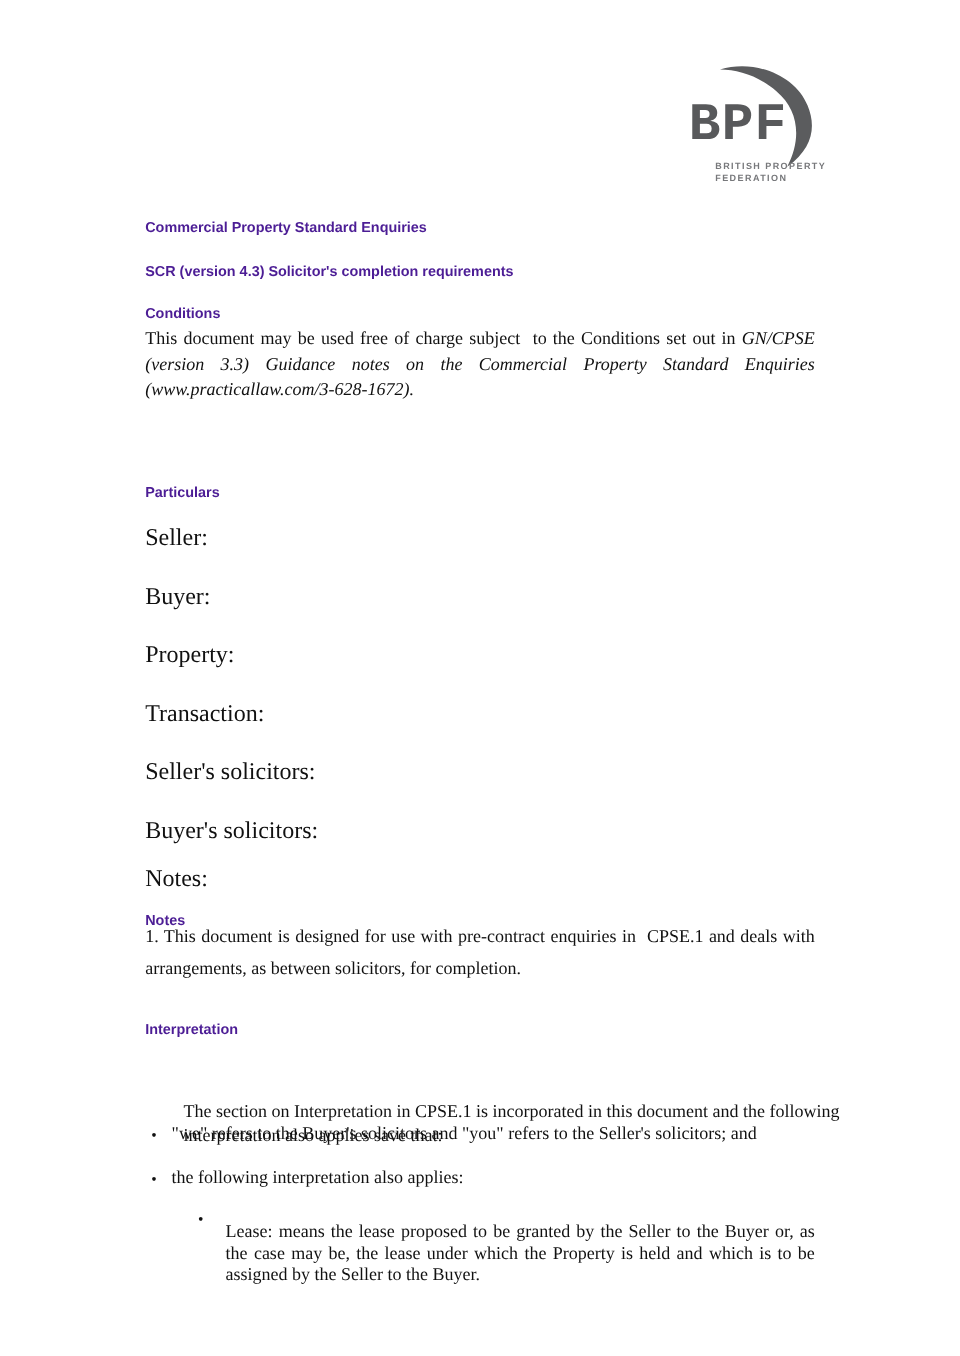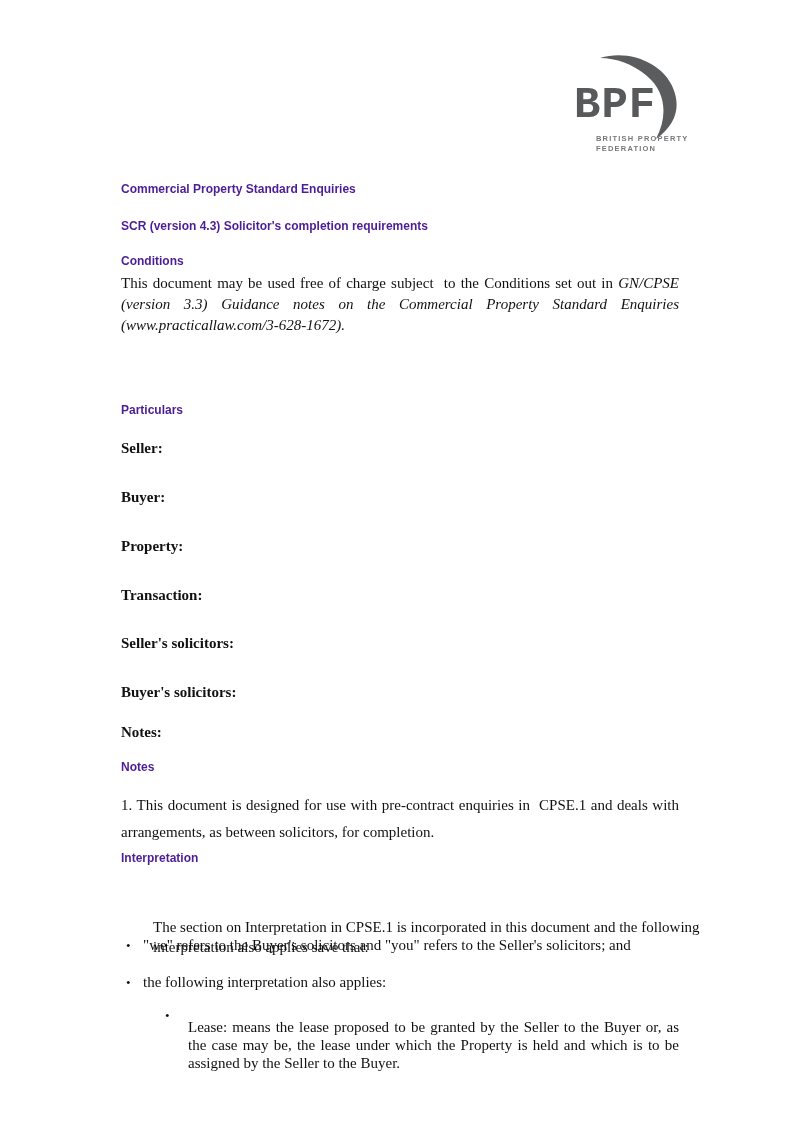--- a/index.html
+++ b/index.html
@@ -34,21 +34,21 @@
   .h-sans {
     font-family: "Liberation Sans", sans-serif;
     font-weight: bold; font-size: 12px; line-height: 18px; color: #4c1d95;
   }
   .serif15 { font-size: 15px; }
   .para { text-align: justify; white-space: pre-wrap; }
   .lh21 { line-height: 21px; }
   .lh27 { line-height: 27px; }
   .lh19 { line-height: 19.5px; }
   .lh18 { line-height: 18px; }
-  .field-label { font-weight: bold; font-size: 15px; line-height: 18px; }
+  .field-label { font-weight: normal; font-size: 20px; line-height: 18px; }
 
   .bullet-item { left: 121px; width: 558px; display: flex; font-size: 15px; line-height: 19px; }
   .bullet-dot { width: 22px; padding-left: 5px; flex-shrink: 0; font-size: 13px; }
   .bullet-text { flex: 1; white-space: pre-wrap; }
 
   .sub-bullet { left: 163px; width: 516px; display: flex; font-size: 15px; }
   .sub-bullet .bullet-dot { width: 25px; padding-left: 2px; }
   .sub-bullet .bullet-text { text-align: justify; margin-top: 11px; }
 
   .b { font-weight: normal; }
@@ -77,21 +77,21 @@
 <div class="abs block h-sans" style="top:401px">Particulars</div>
 <div class="abs block field-label" style="top:439px">Seller:</div>
 <div class="abs block field-label" style="top:488px">Buyer:</div>
 <div class="abs block field-label" style="top:537px">Property:</div>
 <div class="abs block field-label" style="top:586px">Transaction:</div>
 <div class="abs block field-label" style="top:634px">Seller's solicitors:</div>
 <div class="abs block field-label" style="top:683px">Buyer's solicitors:</div>
 <div class="abs block field-label" style="top:723px">Notes:</div>
 
 <div class="abs block h-sans" style="top:758px">Notes</div>
-<div class="abs block serif15 para lh27" style="top:792px">1. This document is designed for use with pre-contract enquiries in  CPSE.1 and deals with arrangements, as between solicitors, for completion.</div>
+<div class="abs block serif15 para lh27" style="top:768px">1. This document is designed for use with pre-contract enquiries in  CPSE.1 and deals with arrangements, as between solicitors, for completion.</div>
 
 <div class="abs block h-sans" style="top:849px">Interpretation</div>
 <div class="abs block serif15 para lh19" style="top:918px; text-align:left;margin-left:32px;">The section on Interpretation in CPSE.1 is incorporated in this document and the following interpretation also applies save that:</div>
 
 <div class="abs bullet-item" style="top:936px">
   <span class="bullet-dot">•</span>
   <span class="bullet-text"><span>"</span><span class="b">we</span><span>" refers to the Buyer's solicitors and "</span><span class="b">you</span><span>" refers to the Seller's solicitors; and</span></span>
 </div>
 
 <div class="abs bullet-item" style="top:973px">

